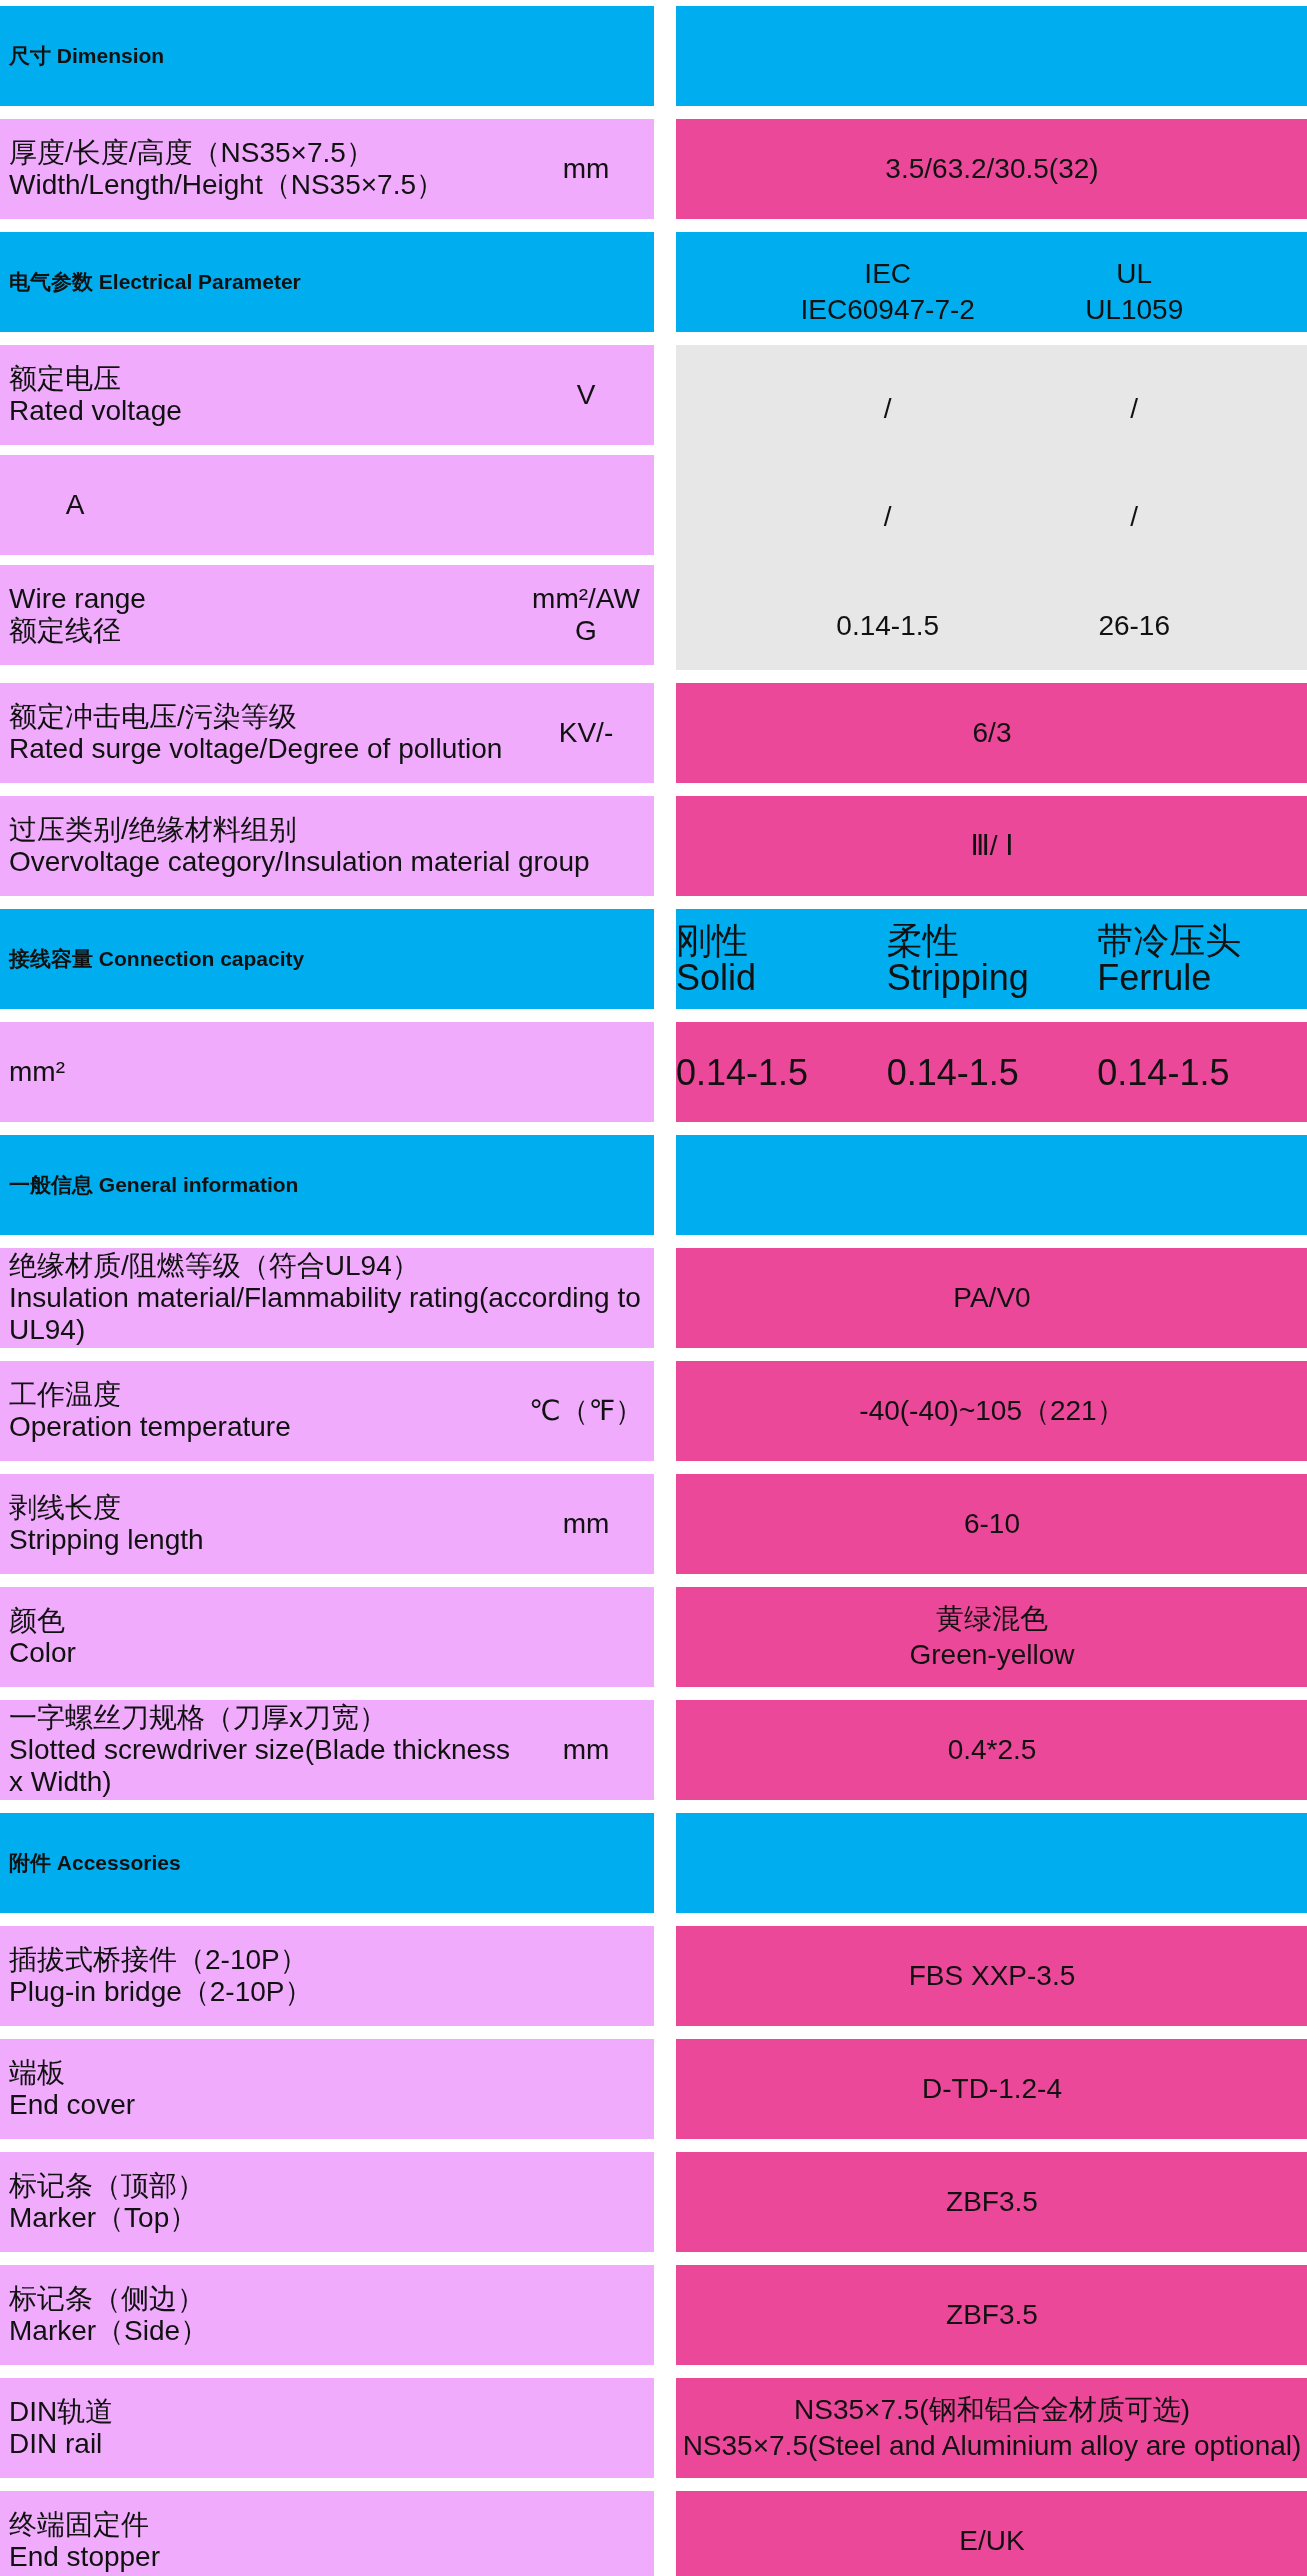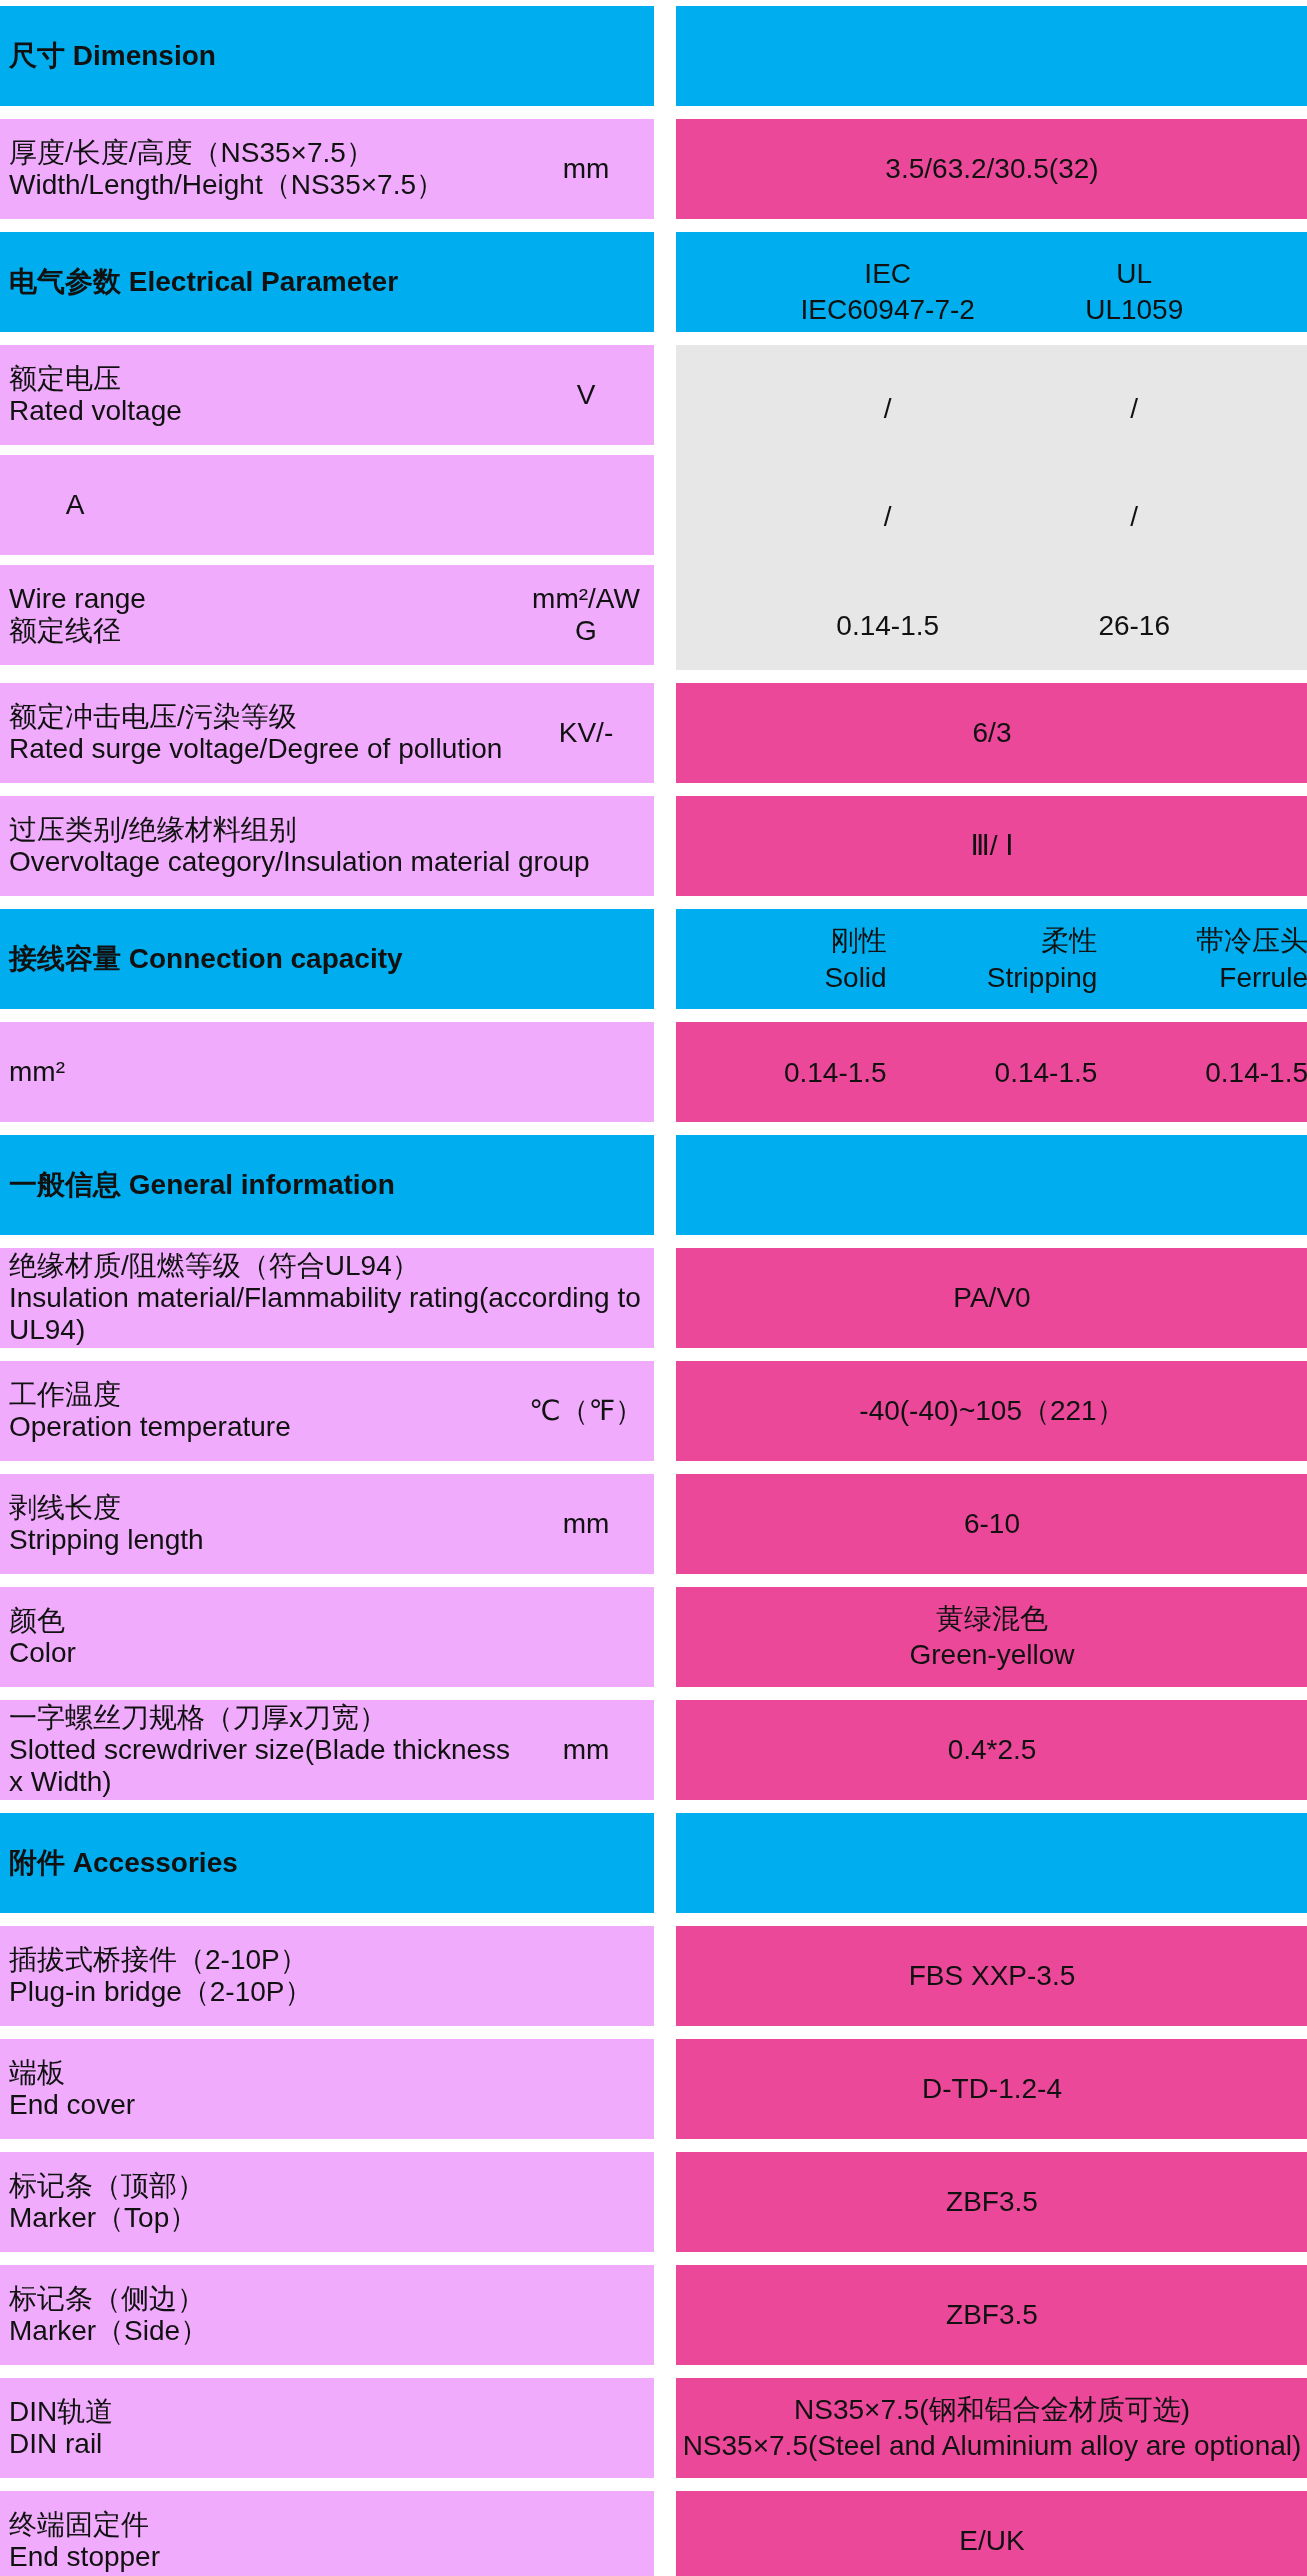--- a/index.html
+++ b/index.html
@@ -32,21 +32,21 @@
     padding-right: 2px;
   }
   .right-cell {
     width: 632px;
     min-width: 632px;
     background: #ec4899;
     height: 100px;
   }
   .hdr .left-cell, .hdr .right-cell { background: #00AEEF; }
   .hdr-title {
-    font-size: 28px;
+    font-size: 21px;
     font-weight: bold;
     line-height: 32px;
   }
   .lbl {
     flex: 1;
     font-size: 28px;
     line-height: 32px;
   }
   .unit {
     width: 132px;
@@ -80,24 +80,23 @@
     line-height: 36px;
     margin-top: 20px;
   }
   .sub3 {
     display: grid;
     grid-template-columns: 1fr 1fr 1fr;
     align-items: center;
     height: 100%;
   }
   .sub3 > div {
-    text-align: right;
-    font-size: 28px;
+    text-align: left;
+    font-size: 36px;
     line-height: 37px;
-    margin-left: 16px;
   }
   .left-stack {
     width: 654px;
     min-width: 654px;
     display: flex;
     flex-direction: column;
     gap: 10px;
   }
   .left-stack .left-cell { width: 654px; }
   .tall-right {

